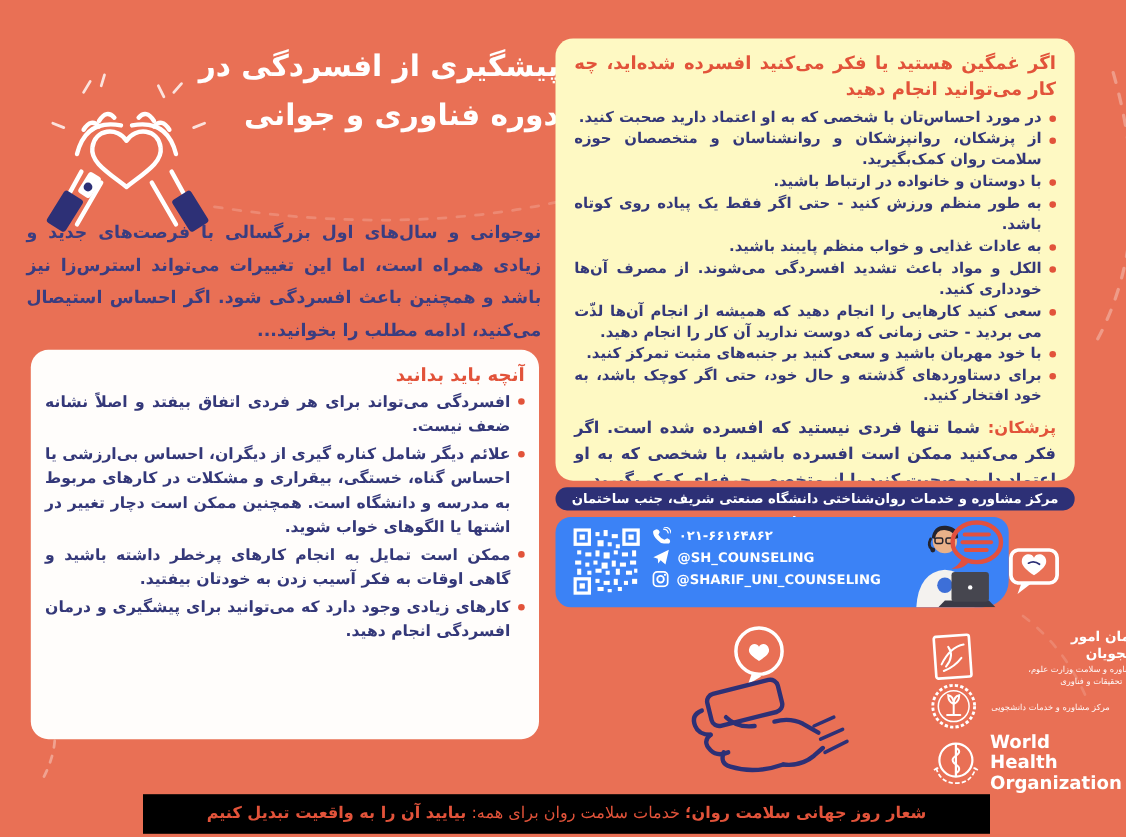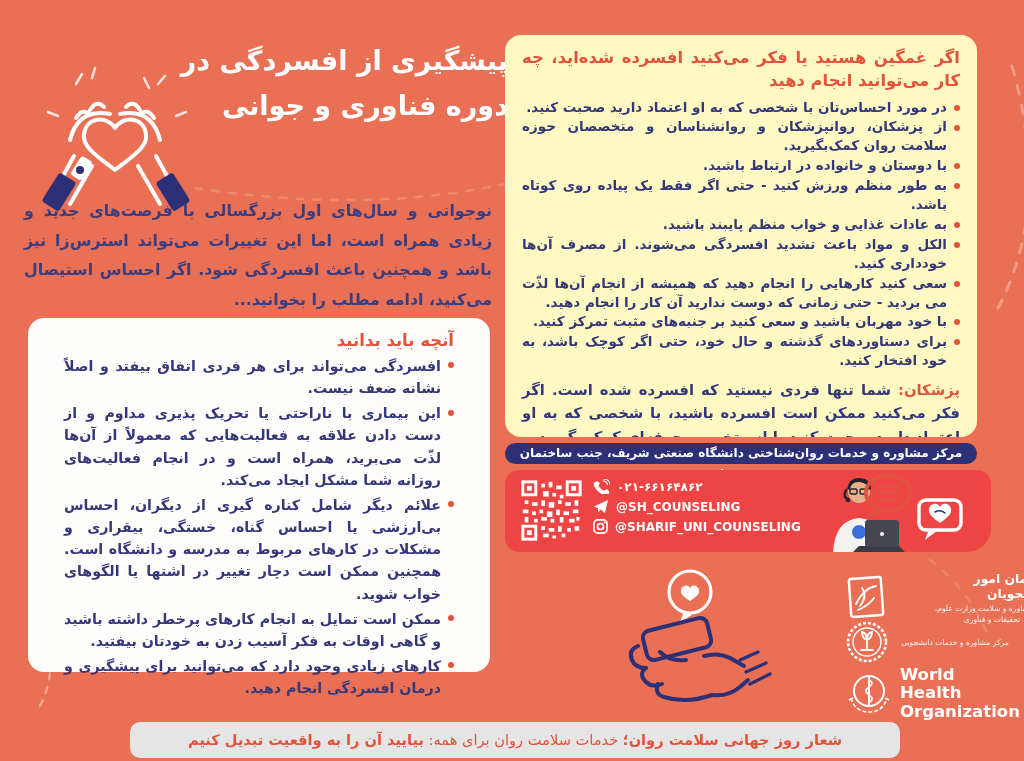--- a/index.html
+++ b/index.html
@@ -6,57 +6,57 @@
   body{font-family:"DejaVu Sans",sans-serif;}
   #poster{position:relative;width:1024px;height:761px;background:#e97055;overflow:hidden;}
   .abs{position:absolute;}
   .j{text-align:justify;}
   
   .main-title{top:38px;left:96px;width:412px;color:#ffffff;font-size:27px;font-weight:bold;
     text-align:right;line-height:1.68;direction:rtl;}
   .intro{top:196px;left:24px;width:468px;color:#3a3d80;font-size:15.8px;font-weight:bold;
     line-height:1.88;direction:rtl;}
   .card{top:318px;left:28px;width:462px;height:354px;background:#fffdfb;border-radius:16px;
-    box-sizing:border-box;padding:13px 36px 10px;}
+    box-sizing:border-box;padding:13px 13px 10px;}
   .card-heading{color:#e2533a;font-size:16.5px;font-weight:bold;text-align:right;direction:rtl;margin:0 0 5px;}
   ul.bullets{list-style:none;margin:0;padding:0;direction:rtl;}
   ul.bullets li{position:relative;padding-right:13px;color:#343879;font-weight:bold;}
   ul.bullets li::before{content:'';position:absolute;right:0;top:.52em;width:6px;height:6px;
     border-radius:50%;background:#e2533a;}
   .card ul.bullets li{font-size:14.2px;line-height:1.56;margin-bottom:3px;}
   
   .panel{top:35px;left:505px;width:472px;height:402px;background:#fef9c3;border-radius:16px;
     box-sizing:border-box;padding:11px 17px 8px;overflow:hidden;}
   .panel-heading{color:#e2533a;font-size:16.4px;font-weight:bold;line-height:1.42;direction:rtl;margin:0 0 5px;}
   .panel ul.bullets li{font-size:13.5px;line-height:1.4;margin-bottom:1px;}
   .reminder{margin-top:8px;font-size:14.8px;font-weight:bold;line-height:1.58;direction:rtl;color:#343879;}
   .reminder .lab{color:#e2533a;}
   
   .pill{top:443px;left:505px;width:472px;height:21px;background:#2d3076;border-radius:11px;
     color:#fff;font-size:12px;font-weight:bold;line-height:21px;text-align:center;direction:rtl;box-sizing:border-box;}
-  .contact{top:470px;left:505px;width:486px;height:82px;background:#ef4444;
+  .contact{top:470px;left:505px;width:412px;height:82px;background:#3b82f6;
     border-radius:14px 14px 24px 14px;}
   .qr{left:16px;top:10px;width:61px;height:61px;}
   .c-rows{left:88px;top:9px;width:230px;display:flex;flex-direction:column;gap:5px;}
   .c-row{display:flex;align-items:center;gap:7px;color:#fff;font-size:12px;font-weight:bold;direction:ltr;}
   .c-row svg{flex:0 0 auto;}
   
   .hands{top:66px;left:18px;}
   .phone-hand{top:560px;left:600px;}
   .counselor{left:314px;bottom:0;}
   .bub-red{left:356px;top:2px;}
   .bub-heart{left:410px;top:27px;}
   
   .logo-row{left:845px;display:flex;align-items:center;gap:7px;direction:ltr;}
   .logo-text{direction:rtl;text-align:right;color:#fff;}
   .logo-title{font-size:12.3px;font-weight:bold;line-height:1.25;}
   .logo-sub{font-size:7.6px;line-height:1.45;opacity:.95;text-align:center;}
   .who-text{color:#fff;font-size:16.5px;font-weight:bold;line-height:1.12;direction:ltr;text-align:left;width:120px;}
   
-  .footer{top:722px;left:130px;width:770px;height:36px;background:#e5e5e5;border-radius:10px;
+  .footer{top:722px;left:130px;width:770px;height:36px;background:#000000;border-radius:0;
     color:#e2533a;font-size:14.6px;line-height:36px;text-align:center;direction:rtl;}
   .footer b{font-weight:bold;}
   .deco{left:0;top:0;pointer-events:none;}
 </style>
 </head>
 <body>
 
 <div id="poster">
 
   <svg class="abs deco" width="1024" height="761">
@@ -99,21 +99,20 @@
     <rect x="52" y="96" width="22" height="13" rx="3" fill="#ffffff" transform="rotate(-58 63 102)"></rect>
     <circle cx="62" cy="104" r="4" fill="#2d3076"></circle>
   </svg>
 
   <div class="abs intro j">نوجوانی و سال‌های اول بزرگسالی با فرصت‌های جدید و زیادی همراه است، اما این تغییرات می‌تواند استرس‌زا نیز باشد و همچنین باعث افسردگی شود. اگر احساس استیصال می‌کنید، ادامه مطلب را بخوانید...</div>
 
   <div class="abs card">
     <div class="card-heading">آنچه باید بدانید</div>
     <ul class="bullets j">
       <li><span>افسردگی می‌تواند برای هر فردی اتفاق بیفتد و اصلاً نشانه ضعف نیست.</span></li>
-      <li><span>این بیماری با ناراحتی یا تحریک پذیری مداوم و از دست دادن علاقه به فعالیت‌هایی که معمولاً از آن‌ها لذّت می‌برید، همراه است و در انجام فعالیت‌های روزانه شما مشکل ایجاد می‌کند.</span></li>
       <li><span>علائم دیگر شامل کناره گیری از دیگران، احساس بی‌ارزشی یا احساس گناه، خستگی، بیقراری و مشکلات در کارهای مربوط به مدرسه و دانشگاه است. همچنین ممکن است دچار تغییر در اشتها یا الگوهای خواب شوید.</span></li>
       <li><span>ممکن است تمایل به انجام کارهای پرخطر داشته باشید و گاهی اوقات به فکر آسیب زدن به خودتان بیفتید.</span></li>
       <li><span>کارهای زیادی وجود دارد که می‌توانید برای پیشگیری و درمان افسردگی انجام دهید.</span></li>
     </ul>
   </div>
 
   <div class="abs panel">
     <div class="panel-heading j">اگر غمگین هستید یا فکر می‌کنید افسرده شده‌اید، چه کار می‌توانید انجام دهید</div>
     <ul class="bullets j">
       <li><span>در مورد احساس‌تان با شخصی که به او اعتماد دارید صحبت کنید.</span></li>

